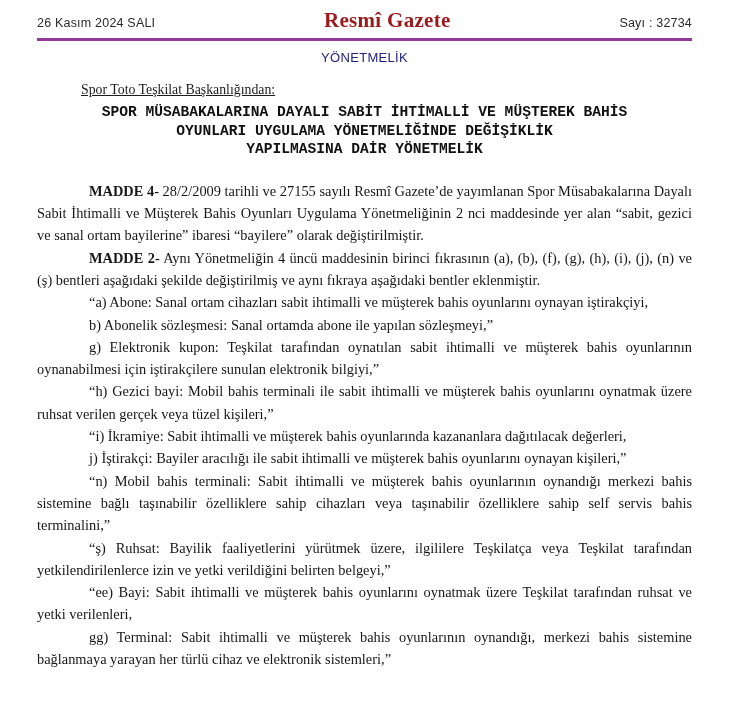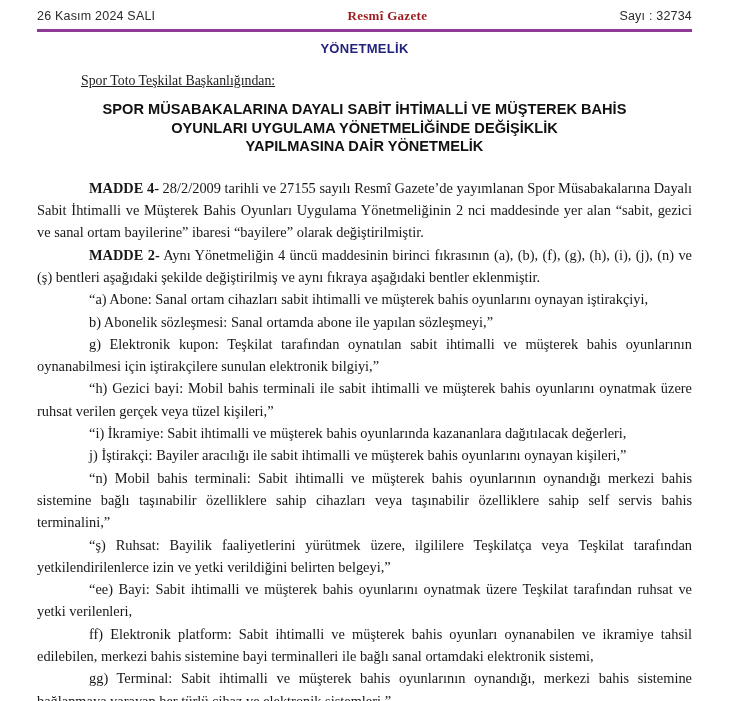--- a/index.html
+++ b/index.html
@@ -26,52 +26,52 @@
   .masthead .date,
   .masthead .issue {
     font-family: "Liberation Sans", sans-serif;
     font-size: 12.5px;
     color: #2b2b2b;
     letter-spacing: 0.2px;
   }
   .masthead .gazette {
     font-family: "Liberation Serif", serif;
     font-weight: bold;
-    font-size: 13px;
+    font-size: 21px;
     color: var(--gazette-red, #9a1b1e);
     letter-spacing: 0.3px;
   }
   .rule {
     height: 3px;
     background: var(--rule-purple, #8e3a96);
     margin-top: 5px;
     border: none;
   }
   
   .section-heading {
     margin-top: 9px;
     text-align: center;
     font-family: "Liberation Sans", sans-serif;
-    font-weight: bold;
+    font-weight: normal;
     font-size: 13px;
     letter-spacing: 0.3px;
     color: var(--heading-navy, #23237d);
   }
   
   .issuer {
     margin-top: 17px;
     font-family: "Liberation Serif", serif;
     font-size: 13.8px;
     text-decoration: underline;
     text-indent: 44px;
   }
   .doc-title {
-    margin-top: 11px;
+    margin-top: 5px;
     text-align: center;
-    font-family: Liberation Sans, sans-serif;
+    font-family: Liberation Mono, monospace;
     font-weight: bold;
     font-size: 14.6px;
     line-height: 18.6px;
     color: #111111;
   }
   
   .doc-body {
     margin-top: 21px;
     font-family: "Liberation Serif", serif;
     font-size: 14.4px;
@@ -115,17 +115,16 @@
       <p><b>MADDE 2-</b> Aynı Yönetmeliğin 4 üncü maddesinin birinci fıkrasının (a), (b), (f), (g), (h), (i), (j), (n) ve (ş) bentleri aşağıdaki şekilde değiştirilmiş ve aynı fıkraya aşağıdaki bentler eklenmiştir.</p>
       <p>“a) Abone: Sanal ortam cihazları sabit ihtimalli ve müşterek bahis oyunlarını oynayan iştirakçiyi,</p>
       <p>b) Abonelik sözleşmesi: Sanal ortamda abone ile yapılan sözleşmeyi,”</p>
       <p>g) Elektronik kupon: Teşkilat tarafından oynatılan sabit ihtimalli ve müşterek bahis oyunlarının oynanabilmesi için iştirakçilere sunulan elektronik bilgiyi,”</p>
       <p>“h) Gezici bayi: Mobil bahis terminali ile sabit ihtimalli ve müşterek bahis oyunlarını oynatmak üzere ruhsat verilen gerçek veya tüzel kişileri,”</p>
       <p>“i) İkramiye: Sabit ihtimalli ve müşterek bahis oyunlarında kazananlara dağıtılacak değerleri,</p>
       <p>j) İştirakçi: Bayiler aracılığı ile sabit ihtimalli ve müşterek bahis oyunlarını oynayan kişileri,”</p>
       <p>“n) Mobil bahis terminali: Sabit ihtimalli ve müşterek bahis oyunlarının oynandığı merkezi bahis sistemine bağlı taşınabilir özelliklere sahip cihazları veya taşınabilir özelliklere sahip self servis bahis terminalini,”</p>
       <p>“ş) Ruhsat: Bayilik faaliyetlerini yürütmek üzere, ilgililere Teşkilatça veya Teşkilat tarafından yetkilendirilenlerce izin ve yetki verildiğini belirten belgeyi,”</p>
       <p>“ee) Bayi: Sabit ihtimalli ve müşterek bahis oyunlarını oynatmak üzere Teşkilat tarafından ruhsat ve yetki verilenleri,</p>
-      <p>ff) Elektronik platform: Sabit ihtimalli ve müşterek bahis oyunları oynanabilen ve ikramiye tahsil edilebilen, merkezi bahis sistemine bayi terminalleri ile bağlı sanal ortamdaki elektronik sistemi,</p>
       <p>gg) Terminal: Sabit ihtimalli ve müşterek bahis oyunlarının oynandığı, merkezi bahis sistemine bağlanmaya yarayan her türlü cihaz ve elektronik sistemleri,”</p>
     </div>
 
 </div>
 
 </body></html>

